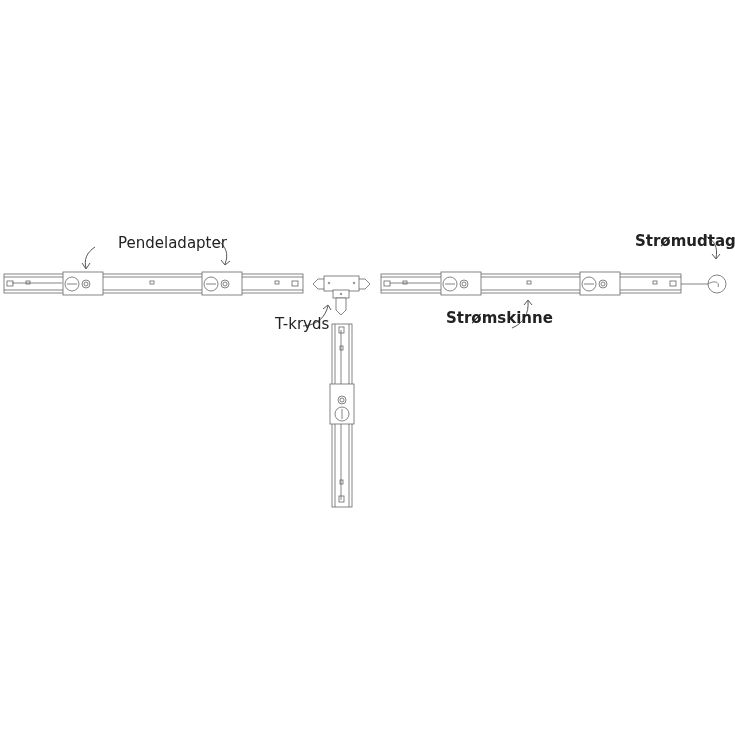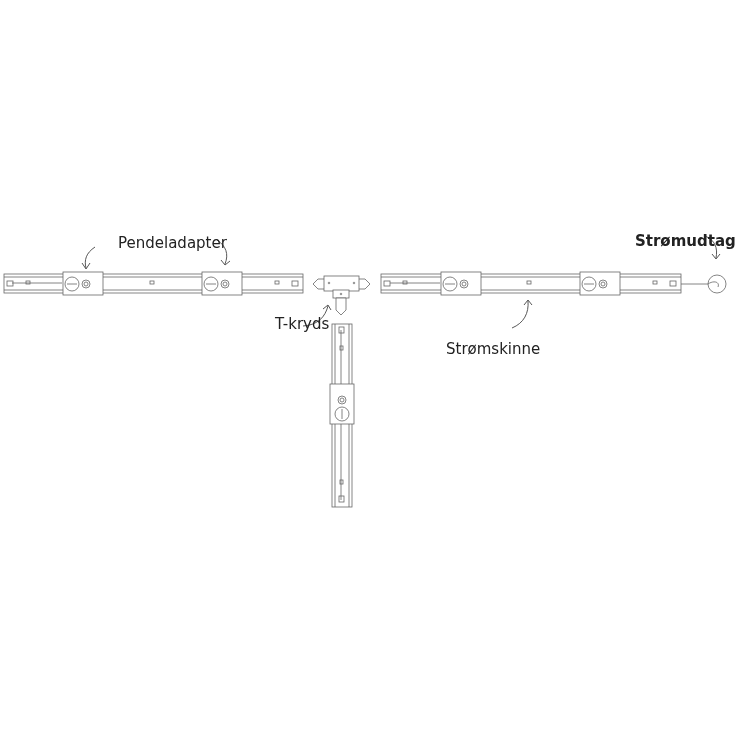--- a/index.html
+++ b/index.html
@@ -112,14 +112,14 @@
       <path d="M512 328 C524 323 529 313 528 301"></path>
       <path d="M524 305 L528 300 L532 305"></path>
       <path d="M705 236 C715 240 718 248 716 258"></path>
       <path d="M712 254 L716 259 L720 254"></path>
     </g>
   </g>
 </svg>
 
 <div class="label" style="left:118px;top:234px;">Pendeladapter</div>
 <div class="label" style="left:253px;top:315px;margin-left:22px;">T-kryds</div>
-<div class="label" style="left:446px;top:340px;">Strømskinne</div>
+<div class="label" style="left:446px;top:309px;font-weight:bold;">Strømskinne</div>
 <div class="label" style="left:635px;top:232px;font-weight:bold;">Strømudtag</div>
 
 </body></html>

